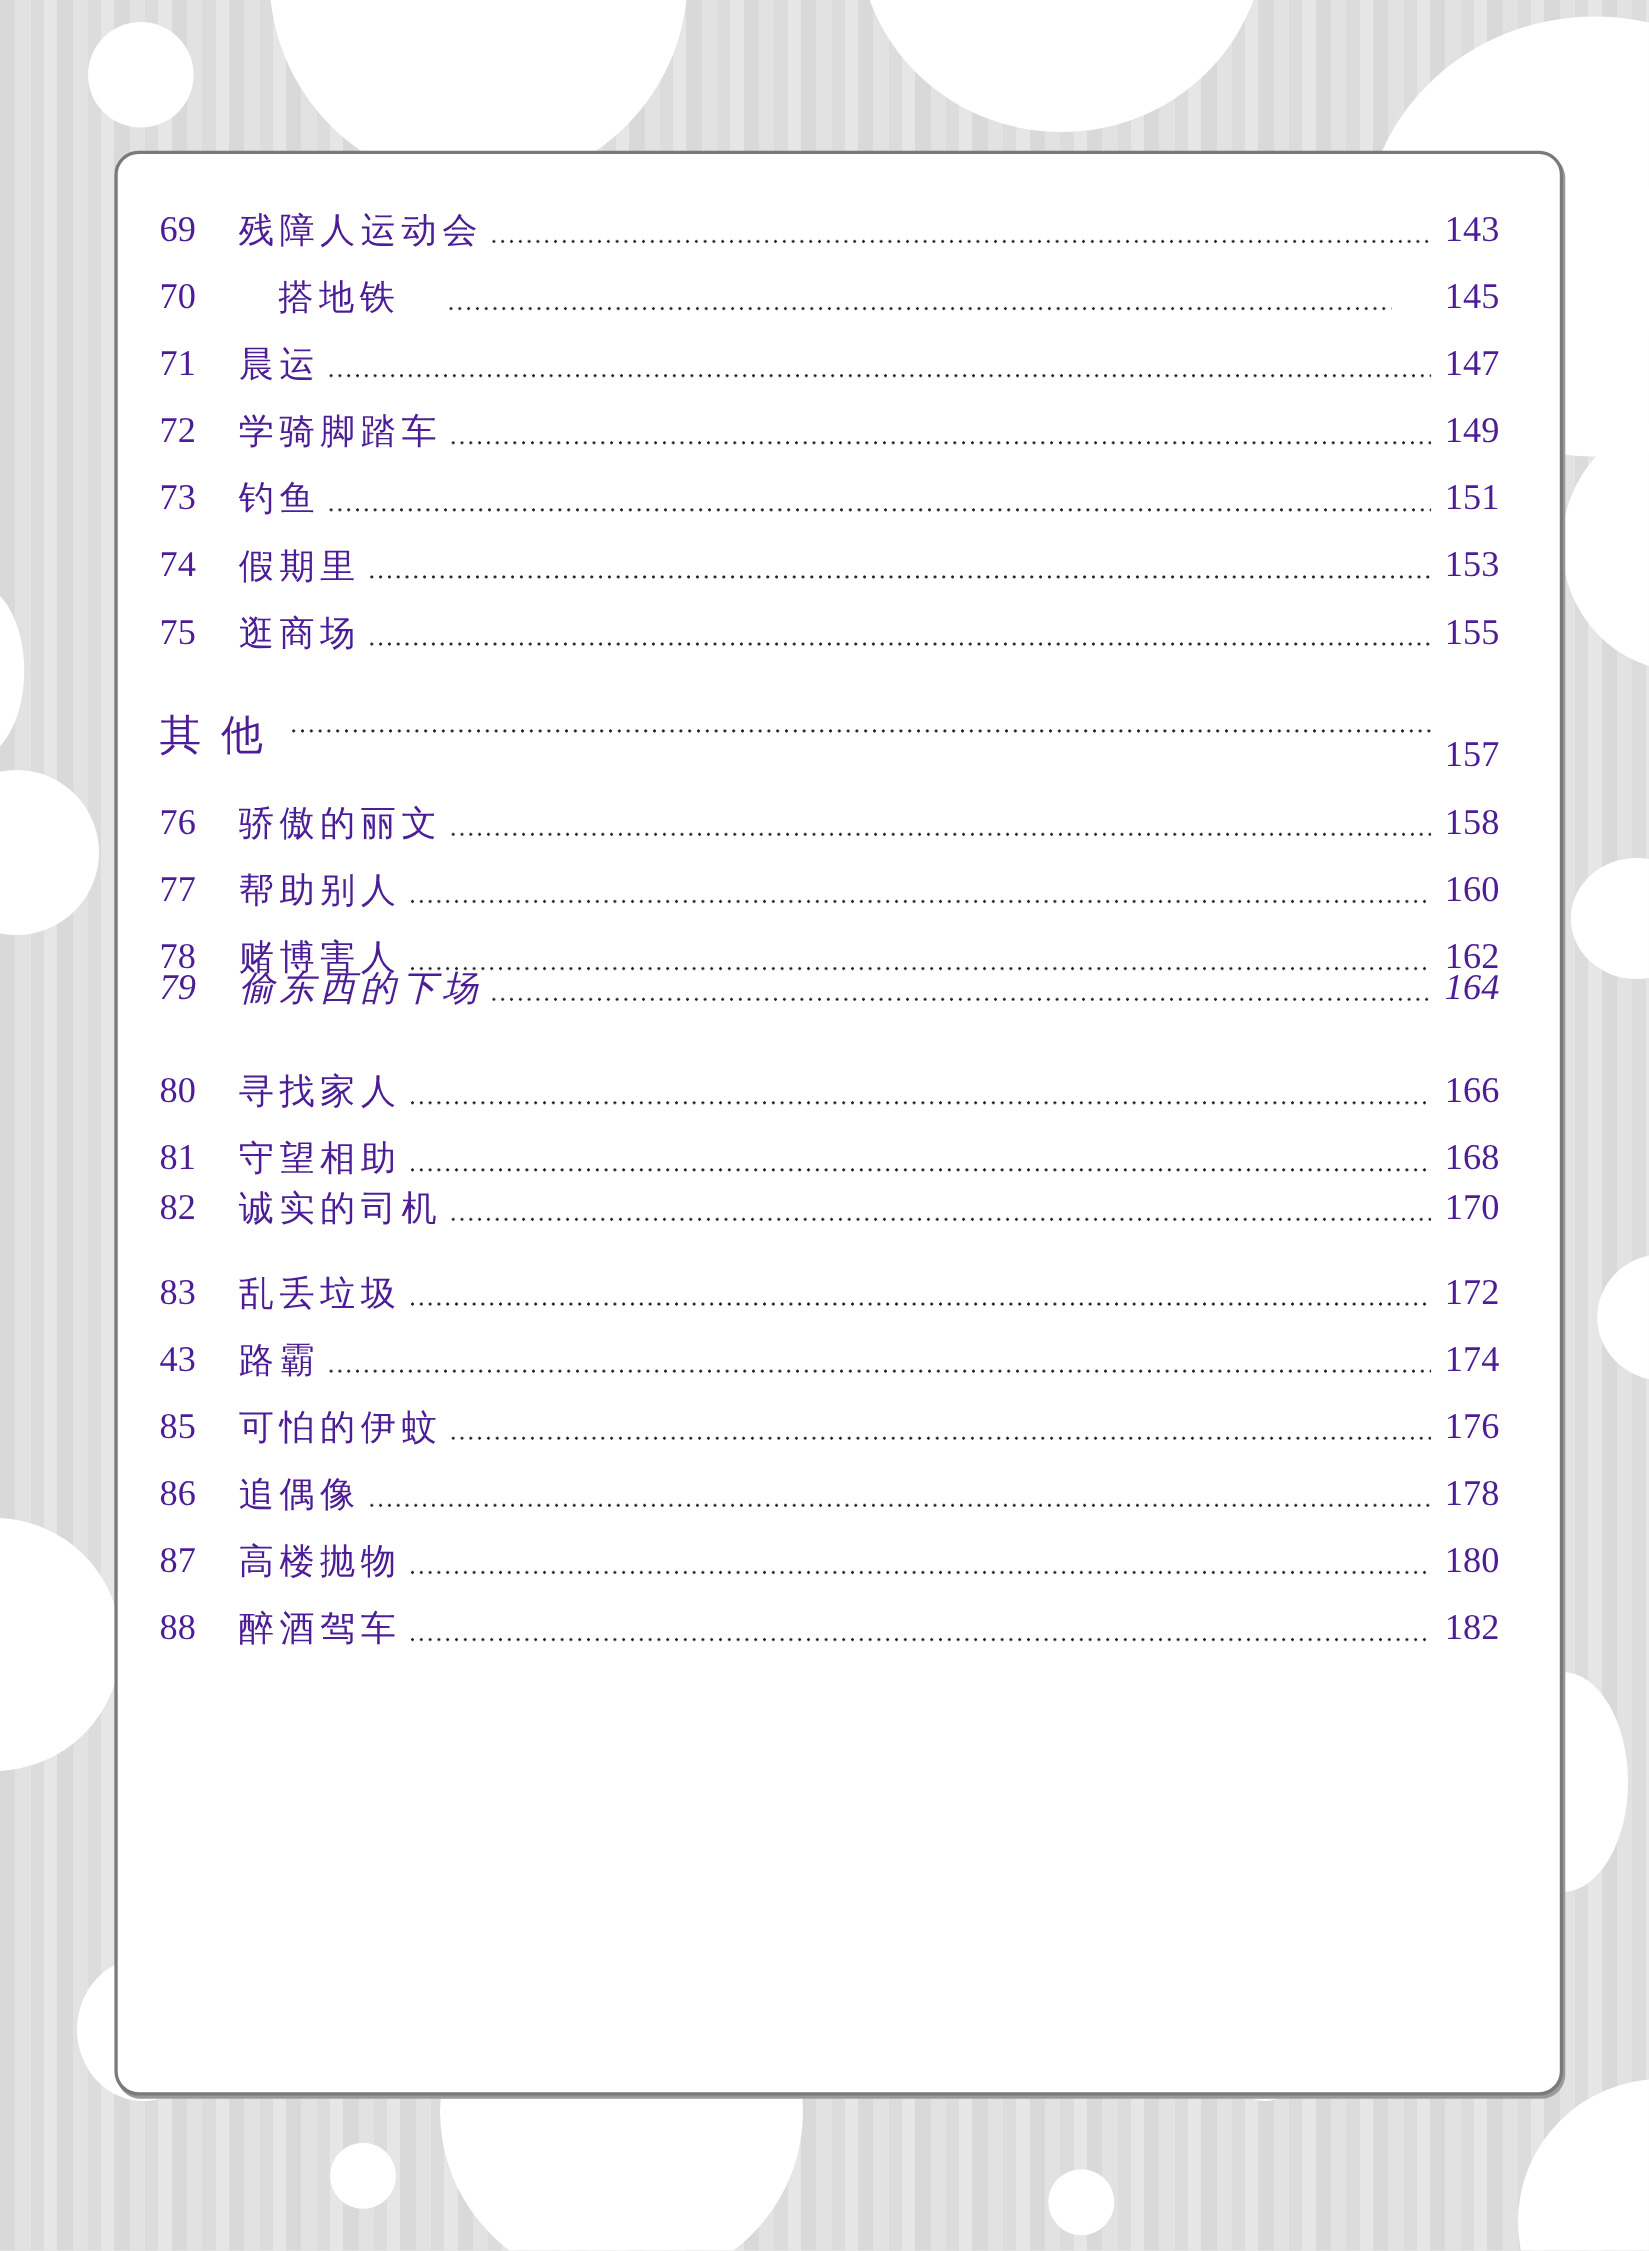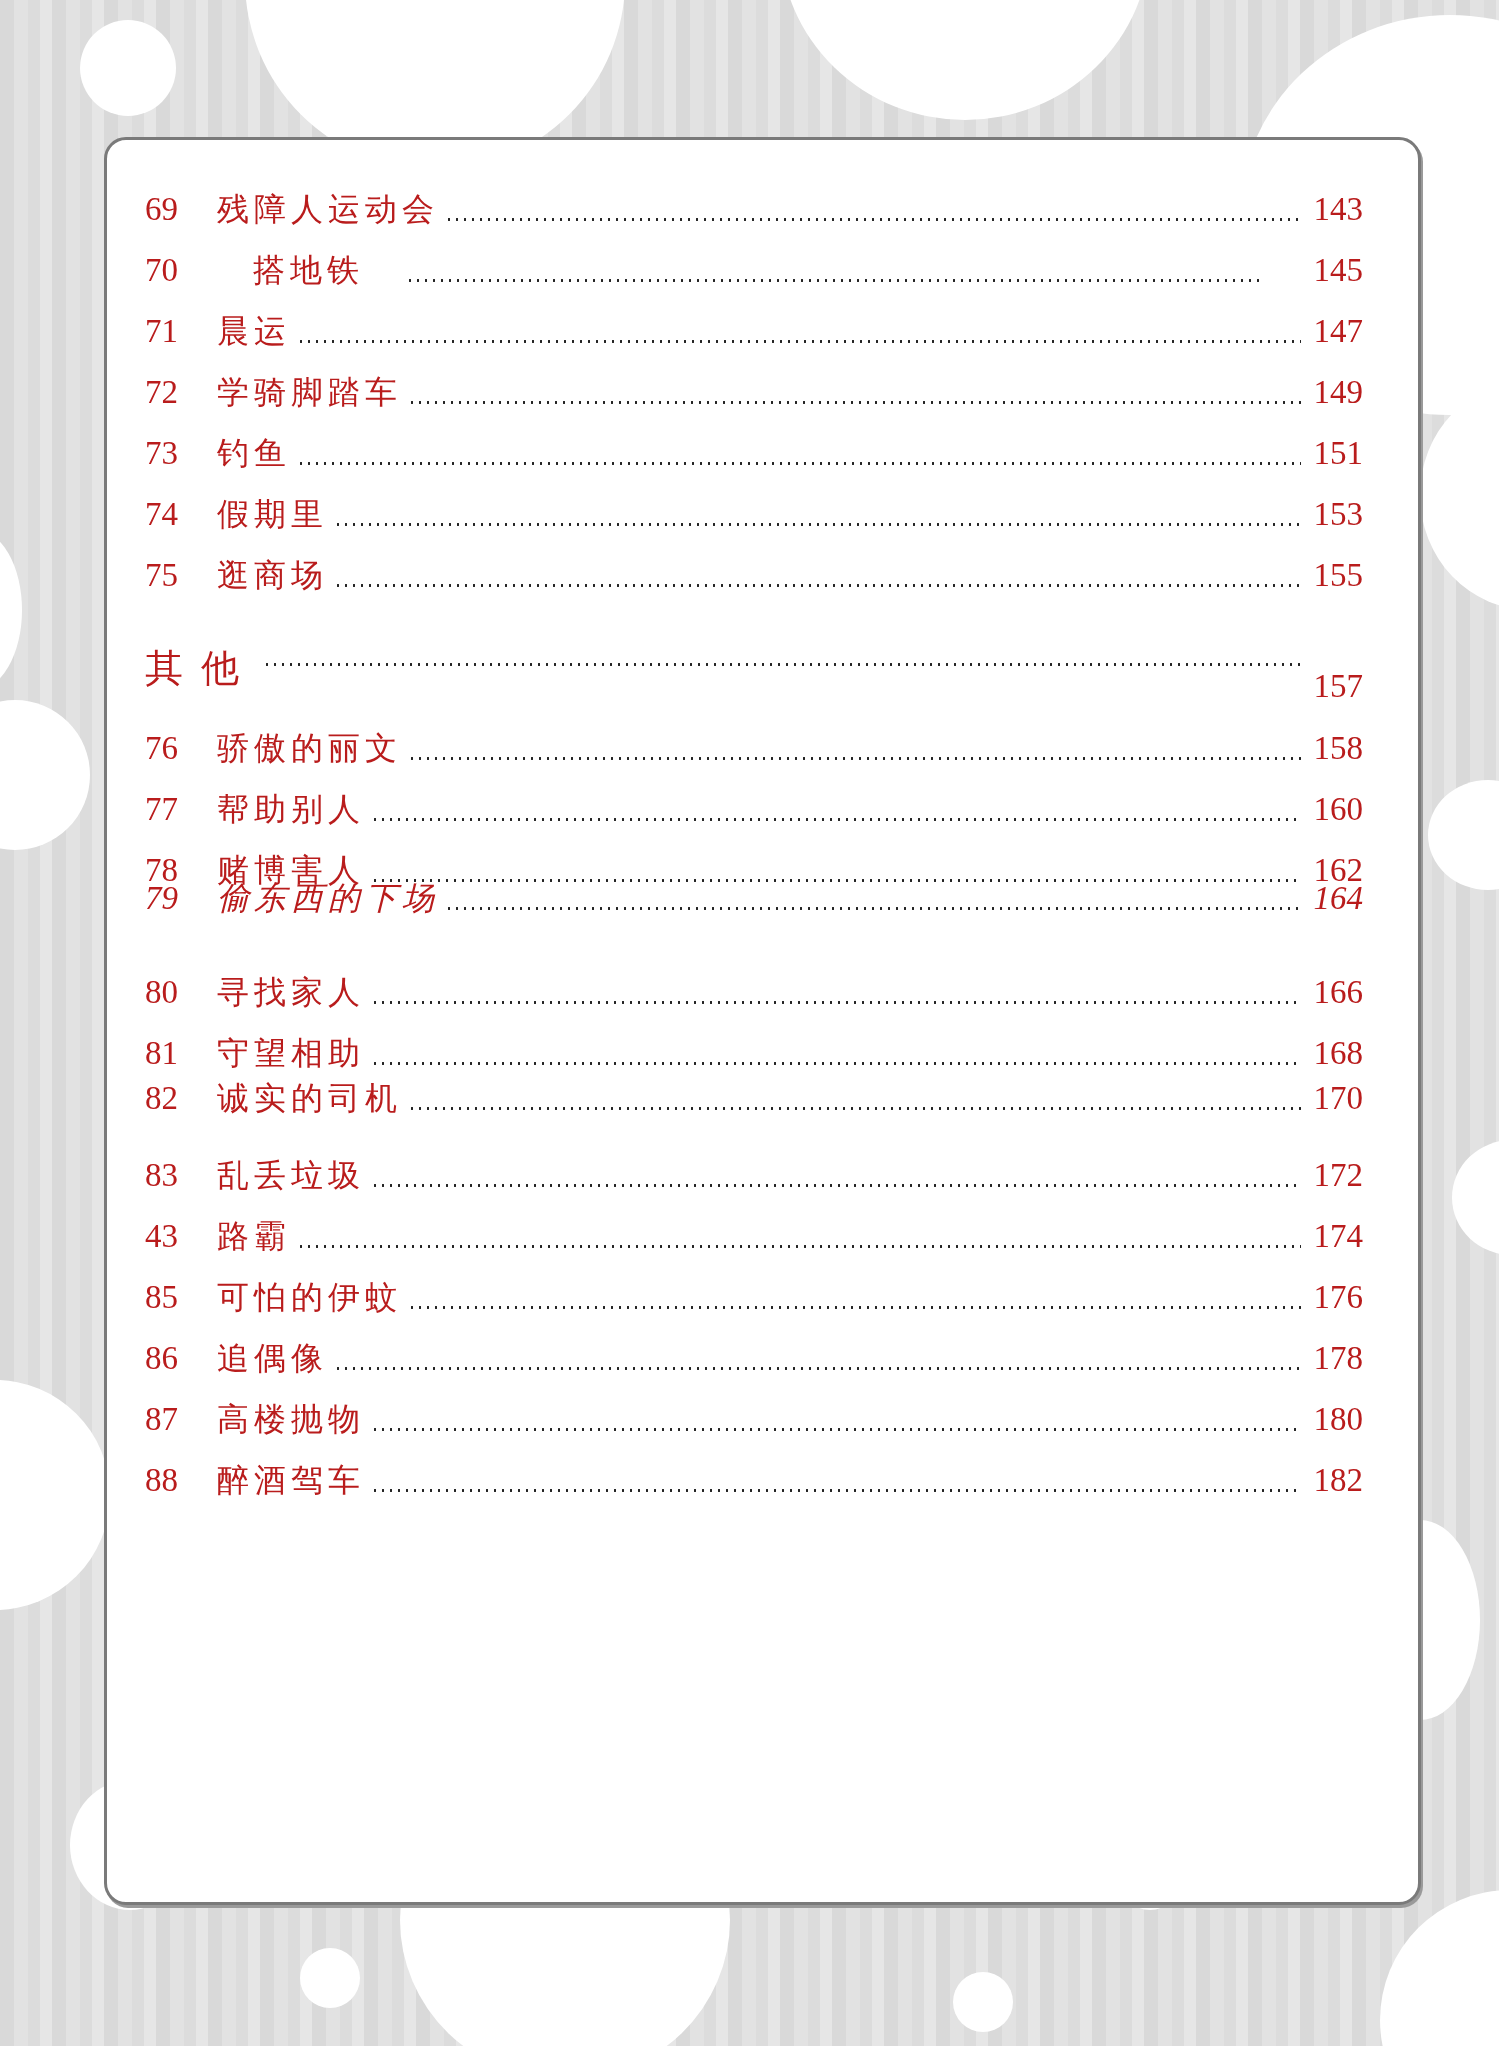--- a/index.html
+++ b/index.html
@@ -14,21 +14,21 @@
     font-family: "DejaVu Serif", "Liberation Serif", serif;
   }
   .bg-circle { position: absolute; background: #ffffff; border-radius: 50%; }
   .card {
     position: absolute; left: 104px; top: 137px; width: 1311px; height: 1762px;
     background: #ffffff; border: 3px solid #7a7a7a; border-radius: 22px;
     box-shadow: 2px 3px 0 #9a9a9a;
   }
   .toc-row {
     position: absolute; left: 145px; width: 1218px; height: 44px;
-    display: flex; align-items: flex-end; color: #b91c1c;
+    display: flex; align-items: flex-end; color: #4c1d95;
   }
   .toc-num {
     width: 72px; font-family: "Liberation Serif", serif; font-size: 33px;
     line-height: 40px; flex: none;
   }
   .toc-title {
     font-family: "DejaVu Serif", serif; font-size: 32px; letter-spacing: 5px;
     line-height: 40px; flex: none; white-space: nowrap;
   }
   .toc-leader {

